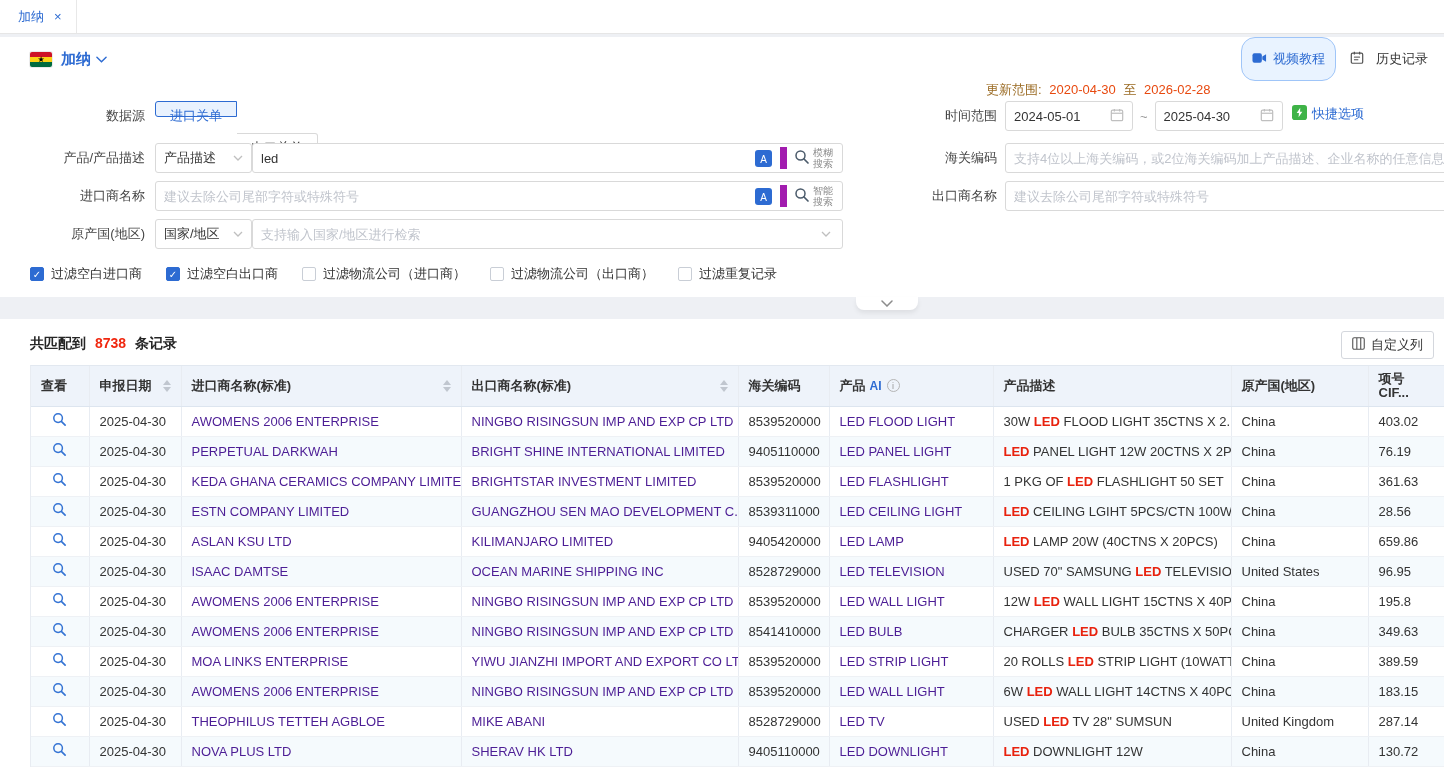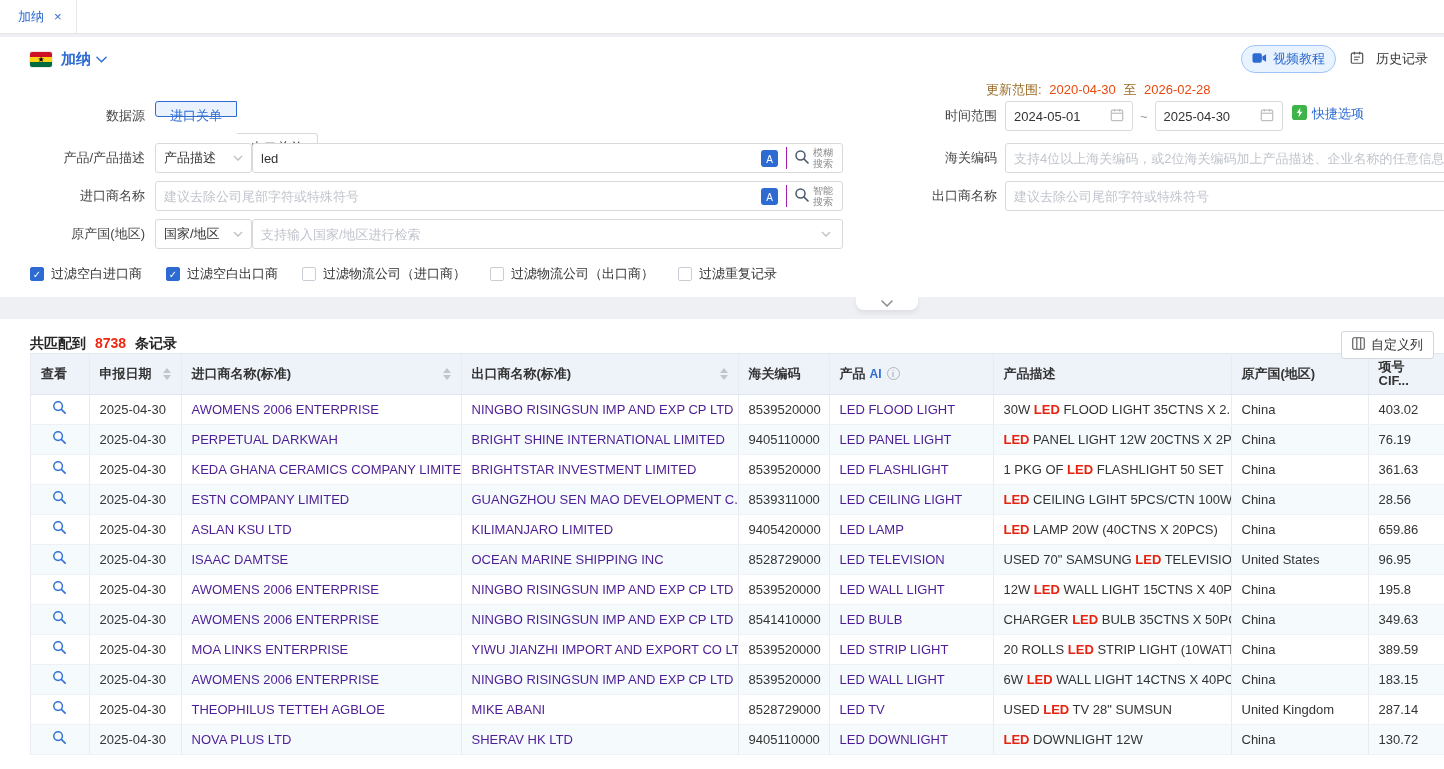--- a/index.html
+++ b/index.html
@@ -16,21 +16,21 @@
   .filter-panel { position:relative; background:#fff; margin-top:3px; }
   .panel-head { height:44px; display:flex; align-items:center; padding:0 16px 0 30px; }
   .flag { position:relative; width:22px; height:15px; border-radius:2px; overflow:hidden; display:inline-block; box-shadow:0 0 0 1px rgba(0,0,0,.08); }
   .flag .s1 { position:absolute; top:0; left:0; right:0; height:5px; background:#ce1126; }
   .flag .s2 { position:absolute; top:5px; left:0; right:0; height:5px; background:#fcd116; }
   .flag .s3 { position:absolute; top:10px; left:0; right:0; height:5px; background:#006b3f; }
   .flag .star { position:absolute; top:1px; left:0; right:0; text-align:center; font-size:8px; color:#000; line-height:13px; }
   .country-name { margin-left:9px; font-size:15px; font-weight:700; color:#2d6bd2; }
   .country-caret { margin-left:5px; display:inline-flex; }
   .head-actions { margin-left:auto; display:flex; align-items:center; gap:14px; }
-  .btn-video { display:inline-flex; align-items:center; gap:6px; height:28px; padding:0 10px; background:#e9f3ff; border:1px solid #9fc5f8; border-radius:14px; color:#2d6bd2; font-size:13px; cursor:pointer; }
+  .btn-video { display:inline-flex; align-items:center; gap:6px; height:44px; padding:0 10px; background:#e9f3ff; border:1px solid #9fc5f8; border-radius:14px; color:#2d6bd2; font-size:13px; cursor:pointer; }
   .btn-history { display:inline-flex; align-items:center; gap:12px; background:none; border:none; color:#333; font-size:13px; cursor:pointer; }
 
   .form { position:relative; height:216px; }
   .f-label { position:absolute; width:145px; text-align:right; line-height:30px; font-size:13px; color:#444; white-space:nowrap; }
   .f-label.right { left:852px; }
 
   .seg { position:absolute; left:155px; top:20px; display:flex; }
   .seg-item { height:16px; line-height:28px; padding:0 14px; border:1px solid #d9d9d9; background:#fff; color:#333; font-size:13px; cursor:pointer; }
   .seg-item:first-child { border-radius:3px 0 0 3px; }
   .seg-item:last-child { border-radius:0 3px 3px 0; border-left:none;margin-top:32px; }
@@ -47,37 +47,37 @@
   .date-sep { margin:0 7px; color:#999; }
   .quick { position:absolute; left:1292px; top:24px; display:flex; align-items:center; gap:5px; color:#2d6bd2; font-size:13px; cursor:pointer; white-space:nowrap; }
 
   .sel { position:absolute; width:97px; height:30px; border:1px solid #d9d9d9; border-radius:3px; background:#fff; display:flex; align-items:center; padding:0 8px; font-size:13px; color:#333; cursor:pointer; }
   .sel .sel-caret { margin-left:auto; display:inline-flex; }
 
   .inp-group { position:absolute; height:30px; border:1px solid #d9d9d9; border-radius:3px; background:#fff; display:flex; align-items:center; padding:0 6px 0 8px; }
   .inp-group input { border:none; outline:none; flex:1; min-width:0; font-size:13px; color:#333; background:transparent; font-family:inherit; }
   input::placeholder { color:#c0c4cc; }
   .grp-icon { display:inline-flex; margin:0 5px; cursor:pointer; }
-  .search-btn { display:flex; align-items:center; gap:3px; padding-left:7px; margin-left:3px; border-left:1px solid #a21caf; cursor:pointer; }
+  .search-btn { display:flex; align-items:center; gap:3px; padding-left:7px; margin-left:3px; border-left:7px solid #a21caf; cursor:pointer; }
   .search-btn .stacked { width:23px; font-size:10px; line-height:11px; color:#8a8a8a; word-break:break-all; }
 
   .txt-inp-wrap { position:absolute; }
   .txt-inp { width:100%; height:30px; border:1px solid #d9d9d9; border-radius:3px; padding:0 8px; font-size:13px; color:#333; outline:none; font-family:inherit; }
 
   .cb-row { position:absolute; left:30px; top:184px; display:flex; align-items:center; gap:24px; }
   .cb-item { display:flex; align-items:center; gap:7px; cursor:pointer; white-space:nowrap; }
   .cb { width:14px; height:14px; border:1px solid #c9ced6; border-radius:2px; background:#fff; display:inline-flex; align-items:center; justify-content:center; font-size:10px; color:#fff; }
   .cb.checked { background:#2d6bd2; border-color:#2d6bd2; }
   .cb-label { font-size:13px; color:#333; }
 
   .collapse-tab { position:absolute; left:856px; bottom:-13px; width:62px; height:13px; background:#fff; border-radius:0 0 8px 8px; display:flex; align-items:center; justify-content:center; box-shadow:0 3px 5px rgba(0,0,0,.07); cursor:pointer; }
 
   
   .results-panel { position:relative; background:#fff; margin-top:22px; min-height:460px; }
-  .results-head { position:relative; padding:16px 30px 0; }
+  .results-head { position:relative; padding:16px 30px 12px; }
   .summary { font-size:14px; font-weight:700; color:#262626; }
   .sum-count { color:#f0270f; margin:0 5px; }
   .btn-customize { position:absolute; right:10px; top:12px; display:inline-flex; align-items:center; gap:6px; height:28px; padding:0 10px; background:#fff; border:1px solid #d4d7dd; border-radius:3px; font-size:13px; color:#333; cursor:pointer; }
 
   .table-wrap { margin-left:30px; overflow:hidden; border-top:1px solid #e2e8f0; border-left:1px solid #e8ecf2; }
   table { border-collapse:collapse; table-layout:fixed; width:1457px; }
   th, td { border-right:1px solid #e8ecf2; border-bottom:1px solid #eef1f5; padding:0 10px; height:30px; font-size:13px; white-space:nowrap; overflow:hidden; text-align:left; vertical-align:middle; }
   thead th { background:#eef3fa; height:40px; font-weight:700; color:#333; border-bottom:1px solid #dde5ef; }
   tr.stripe td { background:#f5fafd; }
   td { background:#fff; }

